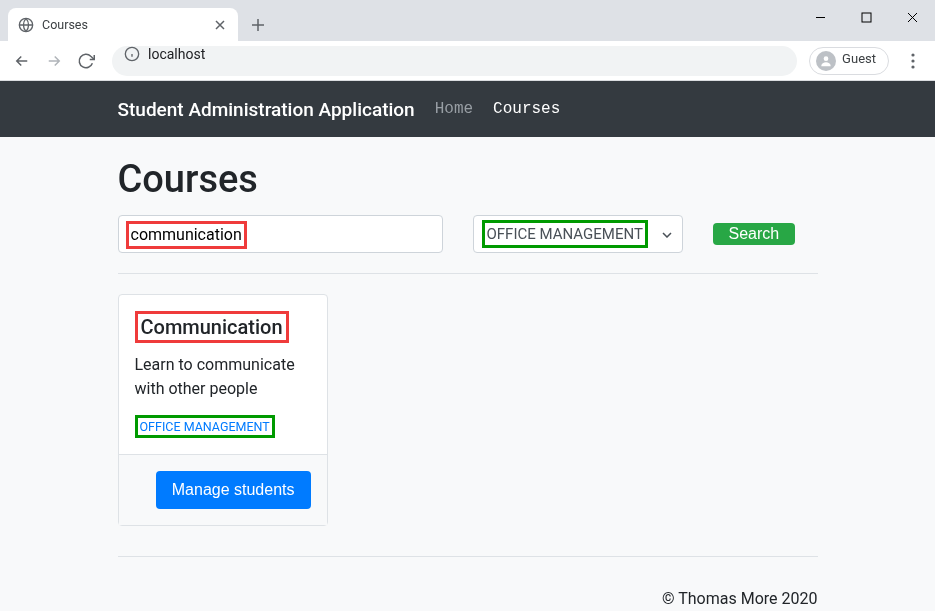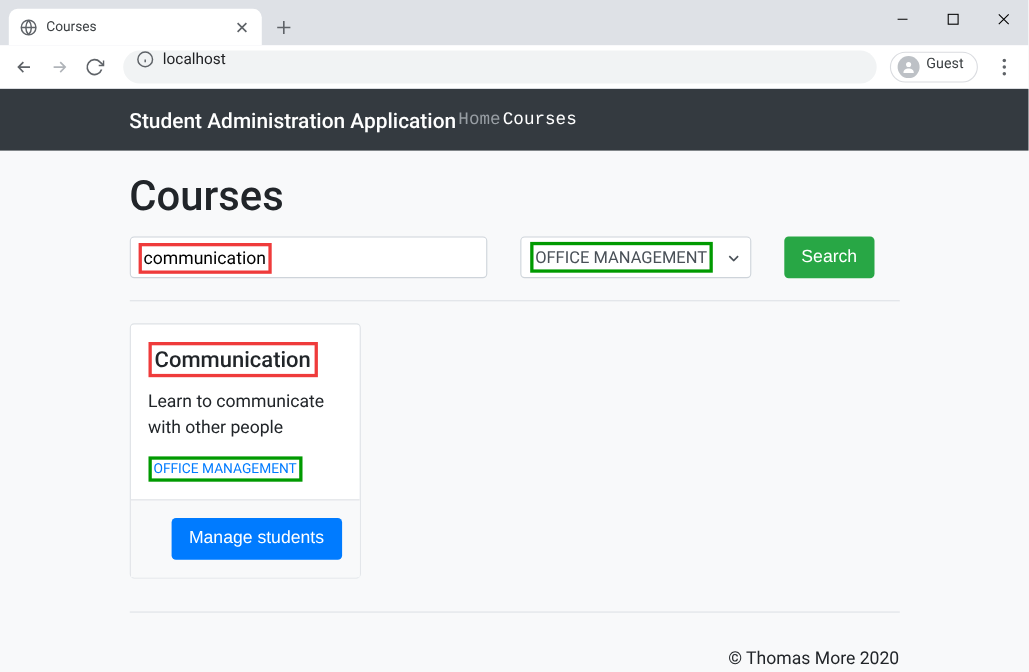--- a/index.html
+++ b/index.html
@@ -30,21 +30,21 @@
     .omnibox .info-icon { margin-right:8px; color:#5f6368; display:flex; }
     .omnibox .url-host { color:#202124; }
     .omnibox .url-path { color:#6e7276; }
     .profile-chip { display:flex; gap:6px; background:#fff; border:1px solid #dadce0; border-radius:16px; padding:3px 12px 3px 6px; font-size:13px; color:#3c4043; }
     .profile-chip .avatar { width:20px; height:20px; border-radius:50%; background:#bdc1c6; display:flex; align-items:center; justify-content:center; }
     .kebab { width:28px; height:28px; display:flex; align-items:center; justify-content:center; color:#5f6368; margin-left:6px; }
 
     
     .page { background:#f8f9fa; height: calc(611px - 81px); overflow:auto; }
     .navbar { background:#343a40; height:56px; display:flex; align-items:center; padding:0 0; }
-    .nav-inner { width:700px; margin:11px auto; display:flex; align-items:center; gap:2px; }
+    .nav-inner { width:700px; margin:11px auto; display:flex; align-items:center; gap:20px; }
     .brand { color:#fff; font-size:19px; font-weight:500; }
     .nav-link { color:#989ea4; font-size:16px; text-decoration:none;font-family:Liberation Mono, monospace; }
     .nav-link.active { color:#fff; }
 
     .container { width:700px; margin:0 auto; padding-top:20px; }
     h1 { font-size:38px; font-weight:500; color:#212529; margin-bottom:14px; }
 
     .search-row { display:flex; gap:30px; align-items:center; margin-bottom:20px; }
     .text-input {
       width:325px; height:38px; border:1px solid #ced4da; border-radius:4px; padding:6px 10px;
@@ -58,21 +58,21 @@
     .select-wrap { position:relative; width:210px; }
     .select {
       width:100%; height:38px; border:1px solid #ced4da; border-radius:4px; background:#fff;
       display:flex; align-items:center; padding:0 28px 0 8px; font-size:15px; color:#495057;
       position:relative;
     }
     .select-caret { position:absolute; right:10px; top:50%; transform:translateY(-50%); color:#495057; font-size:12px; }
     .green-box { border:3px solid #009a00; padding:0 2px; display:inline-block; line-height:22px; text-transform:uppercase; }
 
     .btn { display:inline-flex; align-items:center; justify-content:center; border-radius:4px; font-size:16px; cursor:pointer; border:none; }
-    .btn-success { background:#28a745; color:#fff; height:38px; padding:0 16px; }
+    .btn-success { background:#28a745; color:#fff; height:22px; padding:0 16px; }
     .btn-primary { background:#007bff; color:#fff; height:38px; padding:0 16px; }
 
     hr.rule { border:none; border-top:1px solid #dee2e6; margin:10px 0 20px; }
 
     .card { width:210px; border:1px solid #dee2e6; border-radius:4px; background:#fff; }
     .card-body { padding:16px; }
     .card-title-wrap { margin-bottom:10px; }
     .card-title-box { border:3px solid #ef3b3b; display:inline-block; padding:0 3px; font-size:20px; font-weight:500; color:#212529; line-height:26px; }
     .card-text { font-size:16px; color:#212529; line-height:1.5; margin-bottom:14px; }
     .card-tag { border:3px solid #009a00; display:inline-block; padding:1px 2px; font-size:12.5px; color:#007bff; text-transform:uppercase; }

